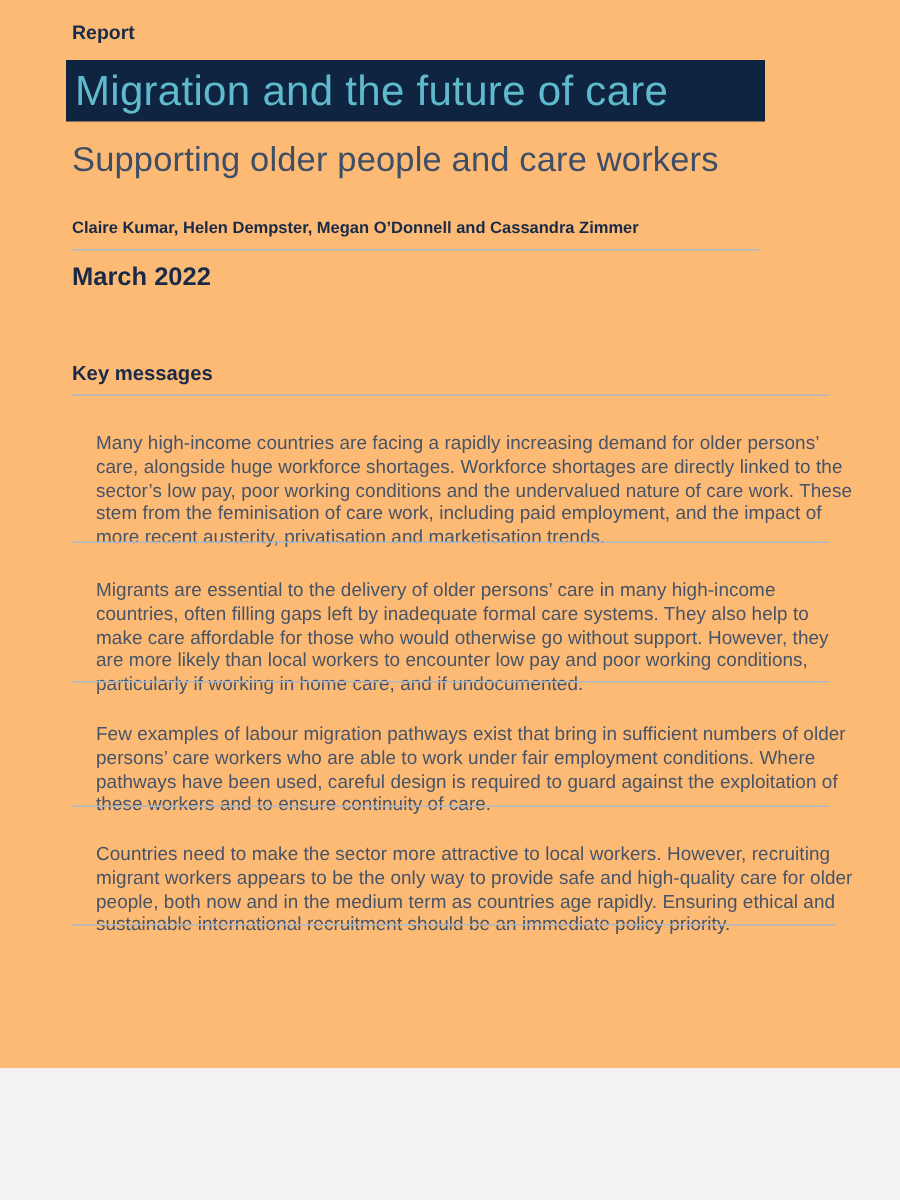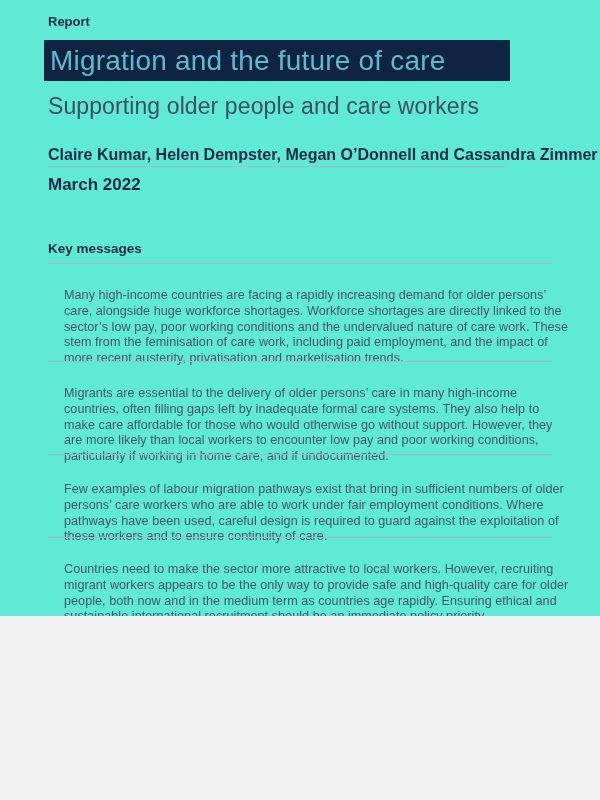--- a/index.html
+++ b/index.html
@@ -10,22 +10,22 @@
     --body-slate:#475468;
     --rule-grey:#AEB8C4;
     --odi-navy:#16243D;
     --cgd-grey:#97999B;
     --cgd-teal:#2F86A8;
     --cgd-text:#6B6760;
   }
   html,body{margin:0;padding:0;background:#f2f2f2;}
   .page{
     position:relative;
-    width:600px;height:616px;
-    background:#5eead4;
+    width:600px;height:712px;
+    background:#fdba74;
     font-family:"Liberation Sans", sans-serif;
     overflow:hidden;
     margin:0 auto;
   }
   .report-label{
     position:absolute;top:14px;left:48px;
     font-size:13px;font-weight:700;color:var(--heading-navy);
   }
   .title-banner{
     position:absolute;top:40px;left:44px;width:466px;height:41px;
@@ -37,21 +37,21 @@
     letter-spacing:0.2px;
     white-space:nowrap;
   }
   .subtitle{
     position:absolute;top:93px;left:48px;width:510px;
     font-size:23px;font-weight:400;color:var(--subtitle-slate);
     letter-spacing:0.1px;
   }
   .authors{
     position:absolute;top:146px;left:48px;
-    font-size:16px;font-weight:700;color:var(--heading-navy);
+    font-size:11px;font-weight:700;color:var(--heading-navy);
     white-space:nowrap;
   }
   .rule{
     position:absolute;left:48px;height:1px;background:var(--rule-grey);
   }
   .rule-authors{top:166px;width:458px;}
   .date{
     position:absolute;top:175px;left:48px;
     font-size:17px;font-weight:700;color:var(--heading-navy);
   }

